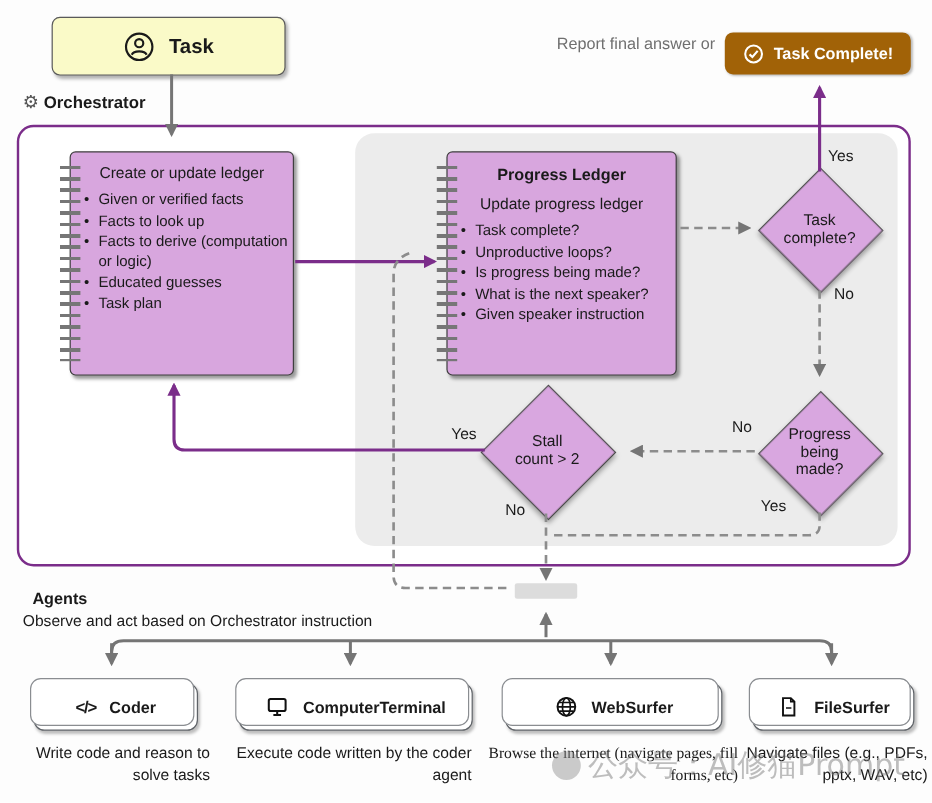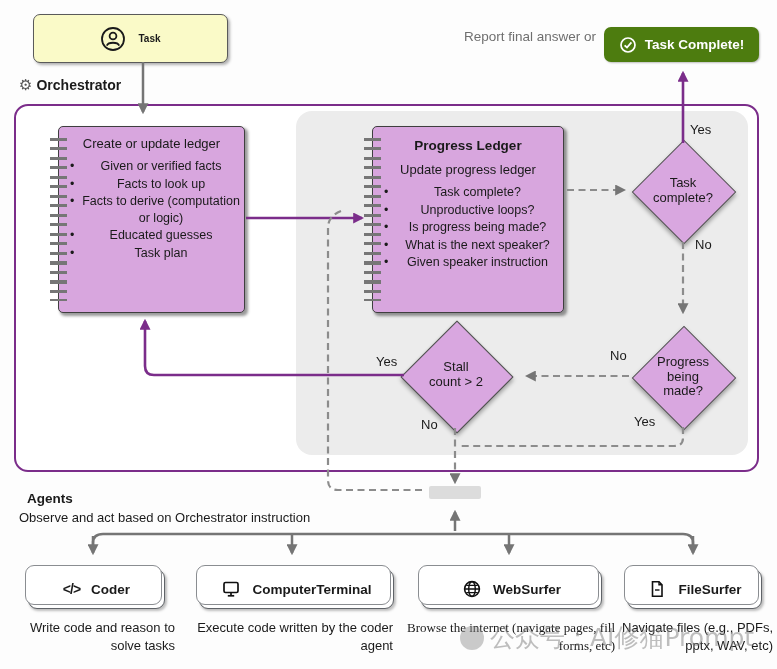--- a/index.html
+++ b/index.html
@@ -1,25 +1,25 @@
 <!DOCTYPE html>
 <html><head>
 <meta charset="utf-8">
 <style>
   html,body{margin:0;padding:0;background:#ffffff;}
   body{font-family:"Liberation Sans", sans-serif;color:#1a1a1a;}
   .canvas{position:relative;width:777px;height:669px;overflow:hidden;background:#fdfdfd;}
 
   
-  #task-box{position:absolute;left:33px;top:14px;width:193px;height:47px;background:#FAFAC8;
+  #task-box{position:absolute;left:43px;top:14px;width:193px;height:47px;background:#FAFAC8;
     border:1.6px solid #5a5a5a;border-radius:7px;box-shadow:2px 2px 3px rgba(0,0,0,.3);
-    display:flex;align-items:center;justify-content:center;gap:12px;font-weight:bold;font-size:10px;z-index:4;}
+    display:flex;align-items:center;justify-content:center;gap:12px;font-weight:bold;font-size:17px;z-index:4;}
   #report-note{position:absolute;left:430px;top:28px;width:166px;text-align:right;
     color:#6f6f6f;font-size:13.5px;line-height:1.32;z-index:4;}
-  #complete-btn{position:absolute;left:604px;top:27px;width:155px;height:35px;background:#4d7c0f;
+  #complete-btn{position:absolute;left:604px;top:27px;width:155px;height:35px;background:#a16207;
     border-radius:7px;display:flex;align-items:center;justify-content:center;gap:8px;color:#fff;
     font-weight:bold;font-size:13.5px;box-shadow:1px 1px 2px rgba(0,0,0,.25);z-index:7;}
 
   
   #orch-label{position:absolute;left:19px;top:77px;display:flex;align-items:center;gap:4px;
     font-weight:bold;font-size:14px;z-index:4;}
   #gear{font-family:"DejaVu Sans",sans-serif;font-weight:normal;font-size:15px;color:#555;line-height:1;}
   #orch-box{position:absolute;left:14px;top:104px;width:741px;height:364px;background:#ffffff;
     border:2.6px solid #7B2D8A;border-radius:14px;z-index:0;}
   #inner-region{position:absolute;left:296px;top:111px;width:452px;height:344px;background:#ECECEC;
@@ -27,21 +27,21 @@
 
   
   .ledger{position:absolute;background:#D8A6DE;border:1.6px solid #3f3f3f;border-radius:5px;
     box-shadow:2.5px 2.5px 3px rgba(0,0,0,.4);z-index:2;}
   #task-ledger{left:58px;top:126px;width:185px;height:185px;}
   #progress-ledger{left:372px;top:126px;width:190px;height:185px;}
   .binding{position:absolute;left:-9px;top:11px;bottom:11px;width:17px;
     background:repeating-linear-gradient(to bottom,#767676 0 3px,transparent 3px 9.5px);}
   .ledger h3{margin:11px 4px 0;font-size:13.5px;text-align:center;}
   .ledger .sub{margin:9px 2px 0;font-size:13px;text-align:center;}
-  .ledger ul{margin:7px 0 0;padding:0 4px 0 11px;list-style:none;text-align:center;}
+  .ledger ul{margin:7px 0 0;padding:0 4px 0 11px;list-style:none;}
   .ledger li{position:relative;padding-left:12px;font-size:12.5px;line-height:1.32;margin-top:1px;}
   .ledger li::before{content:"•";position:absolute;left:0;}
 
   
   .diamond{position:absolute;background:#D9A7E0;border:1.6px solid #4a4a4a;transform:rotate(45deg);
     filter:drop-shadow(2px 2px 2px rgba(0,0,0,.35));z-index:2;}
   #d1{left:647px;top:155px;width:72px;height:72px;}
   #d2{left:647px;top:341px;width:72px;height:72px;}
   #d3{left:417px;top:337px;width:78px;height:78px;}
   .dlabel{position:absolute;transform:translate(-50%,-50%);text-align:center;font-size:13px;

